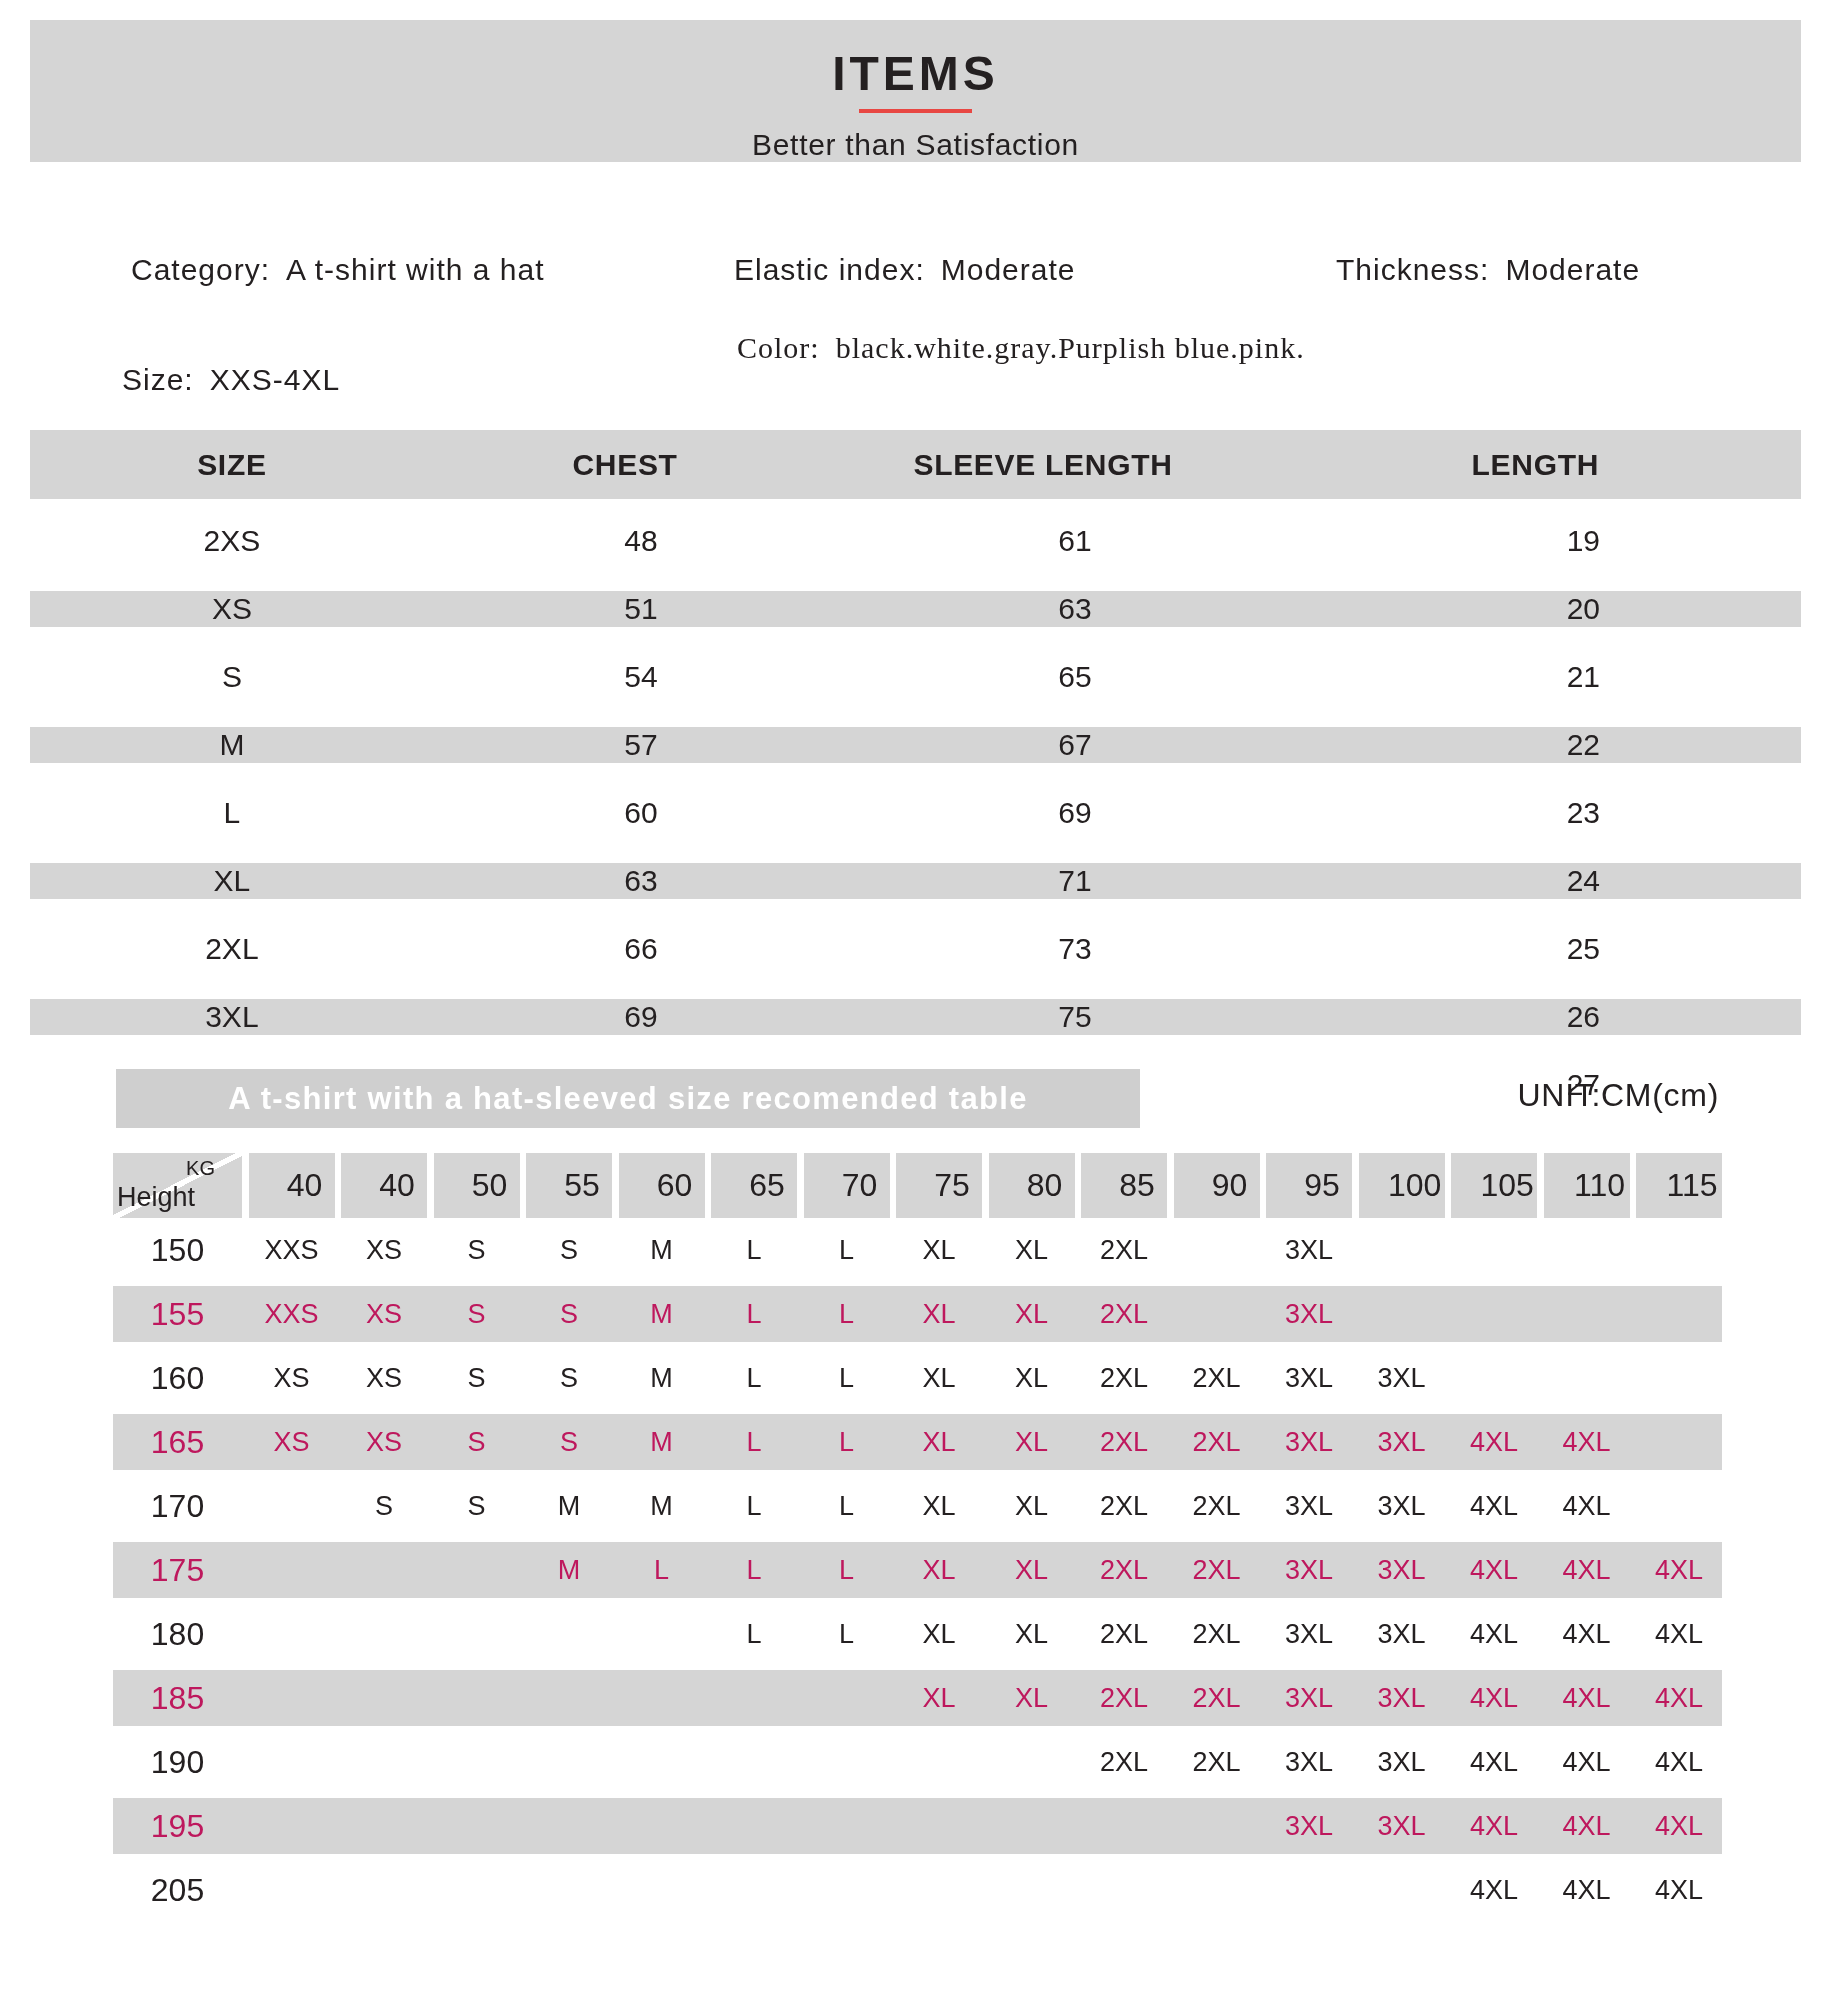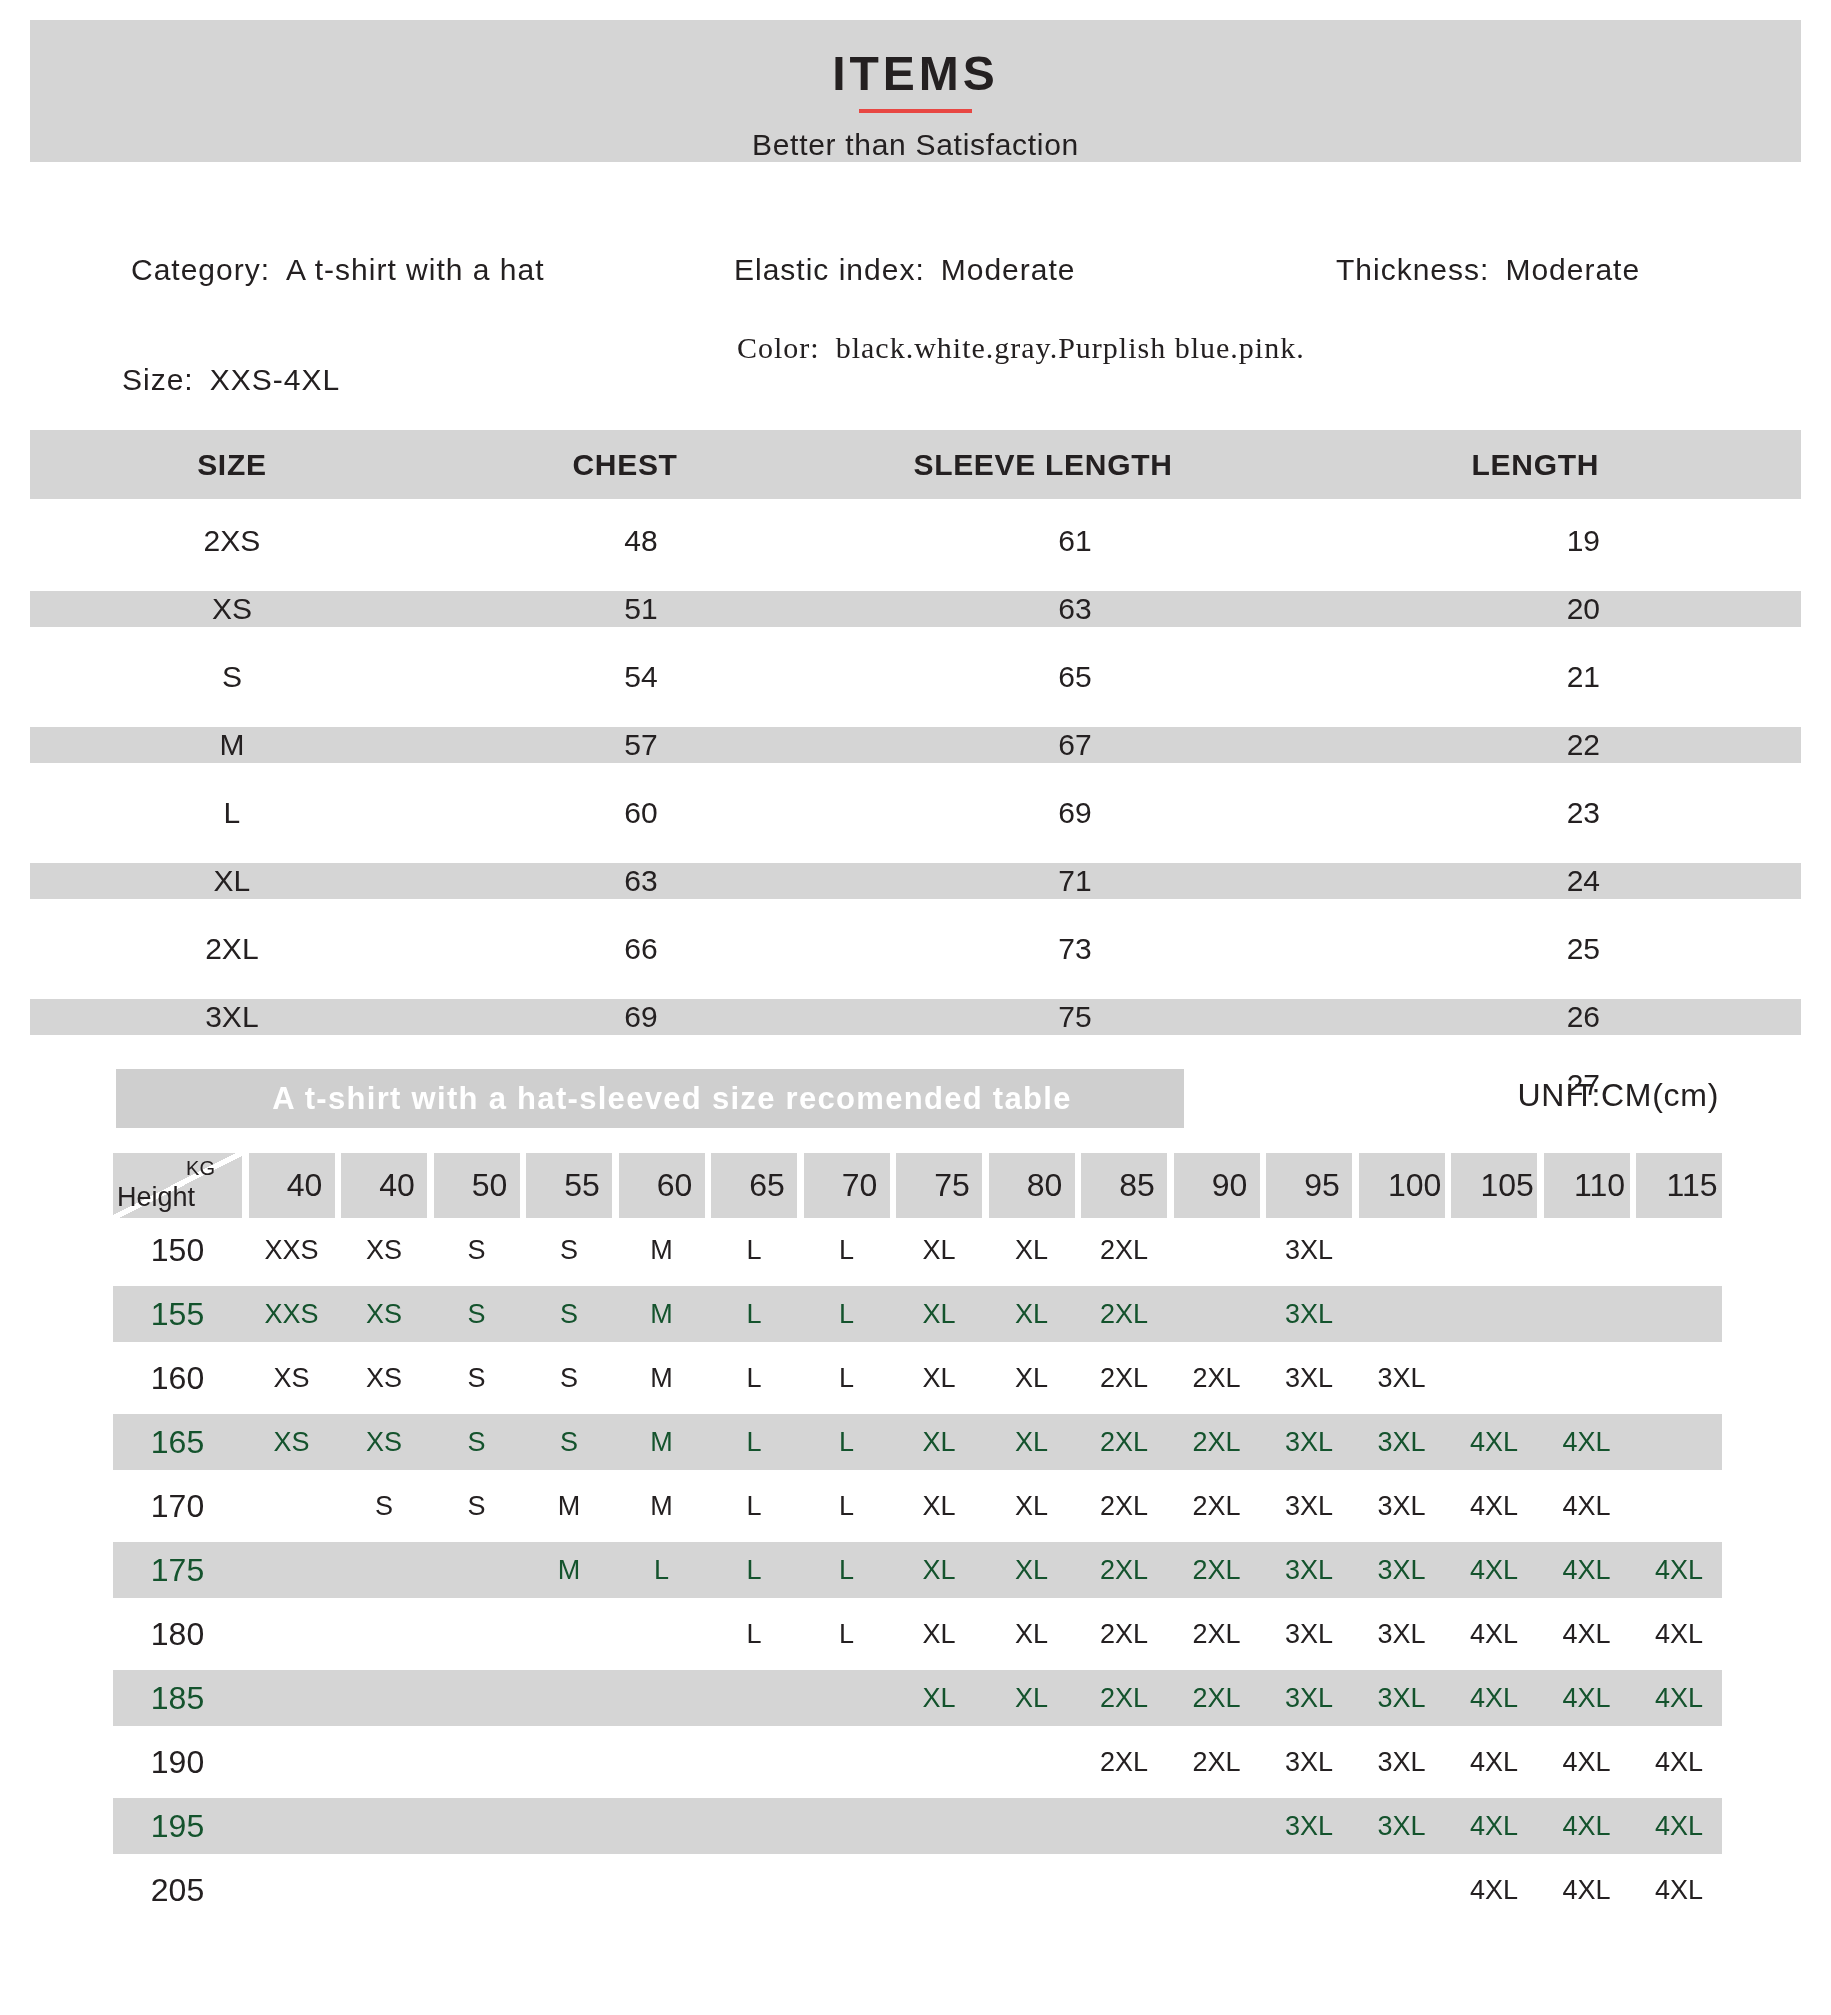--- a/index.html
+++ b/index.html
@@ -52,21 +52,20 @@
   }
 
   
   .rec-banner {
     position:absolute; left:116px; top:1069px;
     width:1024px; height:59px;
     background:#cfcfcf;
     color:#ffffff; font-weight:bold; font-size:31px; letter-spacing:1.3px;
     display:flex; align-items:center; justify-content:center;
     white-space:nowrap;
-    padding-left:44px;
   }
   .rec-unit {
     position:absolute; top:1077px; right:112px;
     font-size:32px; letter-spacing:0.7px;
   }
 
   .m-table { position:absolute; left:113px; top:1153px; width:1609px; }
   .m-grid {
     display:grid;
     grid-template-columns:129px repeat(16, 1fr);
@@ -89,21 +88,21 @@
   .m-corner .kg     { position:absolute; top:4px;  right:27px; font-size:20px; }
   .m-corner .height { position:absolute; bottom:5.4px; left:4px; font-size:27px; }
 
   .m-row { height:64px; align-items:center; text-align:center; font-size:27px; box-sizing:border-box; }
   .m-row > div { display:flex; align-items:center; justify-content:center; height:100%; }
   .m-row .h { font-size:32px; }
   .m-row.gray {
     background:#d5d5d5;
     border-top:4px solid #ffffff;
     border-bottom:4.7px solid #ffffff;
-    color:#14532d;
+    color:#be185d;
   }
 </style>
 </head>
 <body>
 
 <div class="page">
 
   <div class="hero">
     <div class="hero-title">ITEMS</div>
     <div class="hero-underline"></div>

